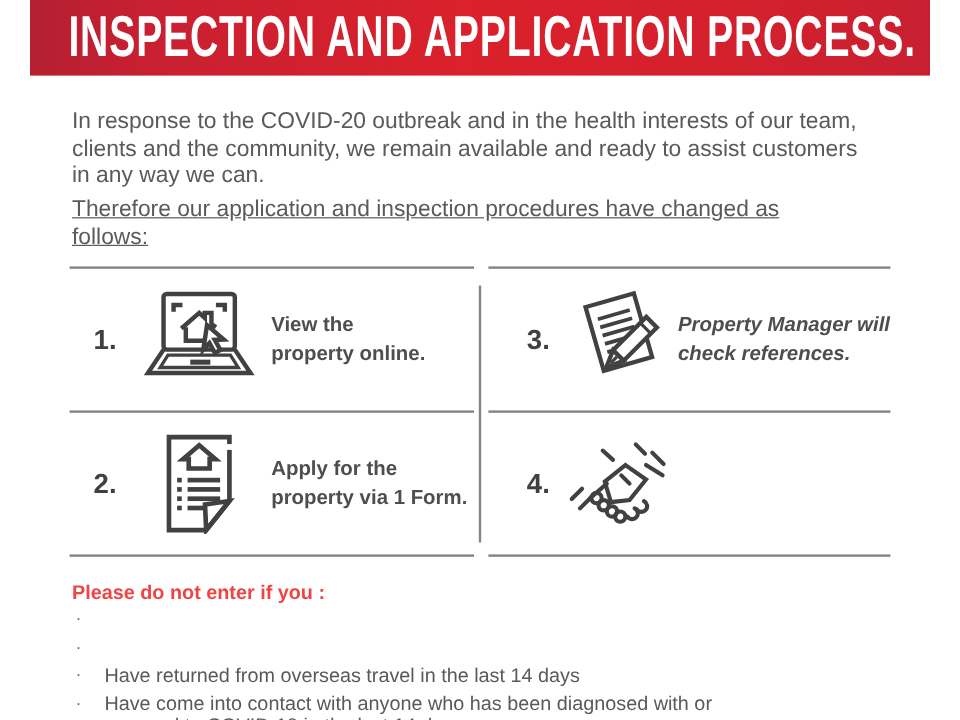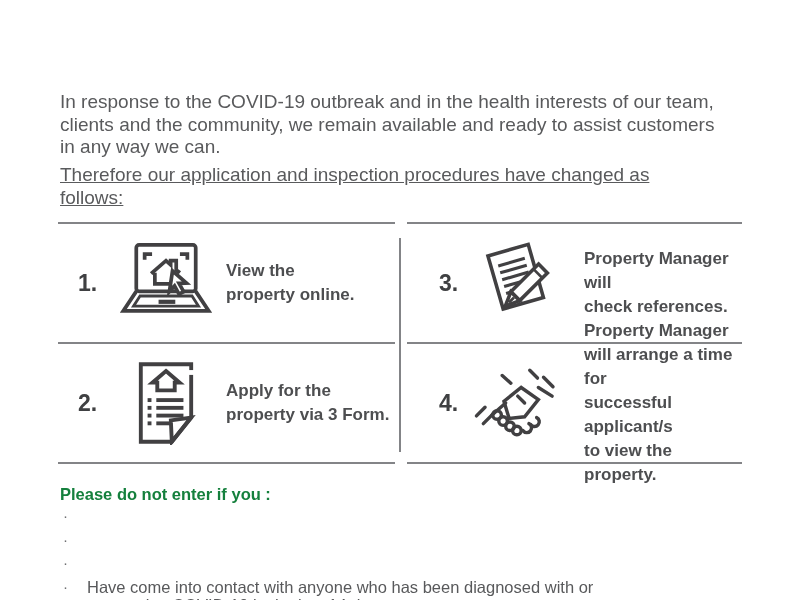--- a/index.html
+++ b/index.html
@@ -26,39 +26,44 @@
   .step-num{font-size:23px;font-weight:bold;color:#3f4042;flex:0 0 auto;}
   .icon-box{display:flex;align-items:center;justify-content:center;flex:0 0 auto;}
   .step-text{font-size:17px;font-weight:bold;color:#4d4e50;line-height:24px;white-space:pre-line;}
   .cell-left{left:58px;width:337px;padding-left:0;}
   .cell-left .step-num{margin-left:20px;width:32px;}
   .cell-left .icon-box{width:112px;}
   .cell-left .step-text{margin-left:4px;}
   .cell-right{left:407px;width:335px;}
   .cell-right .step-num{margin-left:32px;width:32px;}
   .cell-right .icon-box{width:90px;}
-  .cell-right .step-text{margin-left:23px;}
+  .cell-right .step-text{margin-left:4px;font-style:italic;}
   .row1{top:224px;} .row2{top:344px;}
 
   svg.lineicon{stroke:#414042;fill:none;stroke-width:4;}
 
   
-  .warn-head{position:absolute;left:60px;top:485px;font-size:16.5px;font-weight:bold;color:#15803d;}
+  .warn-head{position:absolute;left:60px;top:485px;font-size:16.5px;font-weight:bold;color:#ef4444;}
   .bullets{position:absolute;left:60px;top:507px;width:572px;}
   .bullet{display:flex;margin-bottom:5px;color:#58595b;font-size:16.5px;line-height:18.5px;}
   .bullet .dot{flex:0 0 24px;color:#6e6f71;font-size:15px;padding-left:3px;}
   .bullet .btxt{white-space:pre-line;}
 </style>
 </head>
 <body>
 
 <div class="page">
 
+  <div class="banner">
+    <div class="banner-title">
+      <span>INSPECTION AND APPLICATION PROCESS.</span>
+    </div>
+  </div>
 
-  <div class="para para1">In response to the COVID-19 outbreak and in the health interests of our team,
+  <div class="para para1">In response to the COVID-20 outbreak and in the health interests of our team,
 clients and the community, we remain available and ready to assist customers
 in any way we can.</div>
   <div class="para para2">Therefore our application and inspection procedures have changed as
 follows:</div>
 
   <div class="hline" style="left:58px;top:222px;width:337px;"></div>
   <div class="hline" style="left:407px;top:222px;width:335px;"></div>
   <div class="hline" style="left:58px;top:342px;width:337px;"></div>
   <div class="hline" style="left:407px;top:342px;width:335px;"></div>
   <div class="hline" style="left:58px;top:462px;width:337px;"></div>
@@ -98,21 +103,21 @@
           <rect x="13" y="46" width="4" height="4"></rect>
             <rect x="22" y="46" width="28" height="4"></rect>
           <rect x="13" y="54" width="4" height="4"></rect>
             <rect x="22" y="54" width="28" height="4"></rect>
           <rect x="13" y="62" width="4" height="4"></rect>
             <rect x="22" y="62" width="15" height="4"></rect>
         </g>
       </svg>
     </div>
     <div class="step-text">Apply for the
-property via 3 Form.</div>
+property via 1 Form.</div>
   </div>
 
   <div class="cell cell-right row1">
     <div class="step-num">3.</div>
     <div class="icon-box">
       <svg class="lineicon" width="82" height="86" viewBox="0 0 92 96">
         <g transform="rotate(-16 46 44)">
           <rect x="23" y="10" width="47" height="62"></rect>
           <g stroke-width="3.5">
             <path d="M31,24 H62"></path>
@@ -148,36 +153,33 @@
         <path d="M36,42 L56,26 L76,40 L60,60 L42,62 Z"></path>
         <path d="M52,36 l8,8"></path>
         <circle cx="28" cy="58" r="5"></circle>
         <circle cx="35" cy="65" r="5"></circle>
         <circle cx="43" cy="71" r="5"></circle>
         <circle cx="51" cy="76" r="5"></circle>
         <path d="M58,76 a5.5,5.5 0 1 0 7,-8"></path>
         <path d="M67,69 a5.5,5.5 0 1 0 7,-8"></path>
       </svg>
     </div>
-    <div class="step-text">Property Manager
-will arrange a time for
-successful applicant/s
-to view the property.</div>
   </div>
 
   <div class="warn-head">Please do not enter if you :</div>
   <div class="bullets">
     <div class="bullet">
       <span class="dot">·</span>
     </div>
     <div class="bullet">
       <span class="dot">·</span>
     </div>
     <div class="bullet">
       <span class="dot">·</span>
+      <span class="btxt">Have returned from overseas travel in the last 14 days</span>
     </div>
     <div class="bullet">
       <span class="dot">·</span>
       <span class="btxt">Have come into contact with anyone who has been diagnosed with or
 exposed to COVID-19 in the last 14 days</span>
     </div>
   </div>
 
 </div>
 

